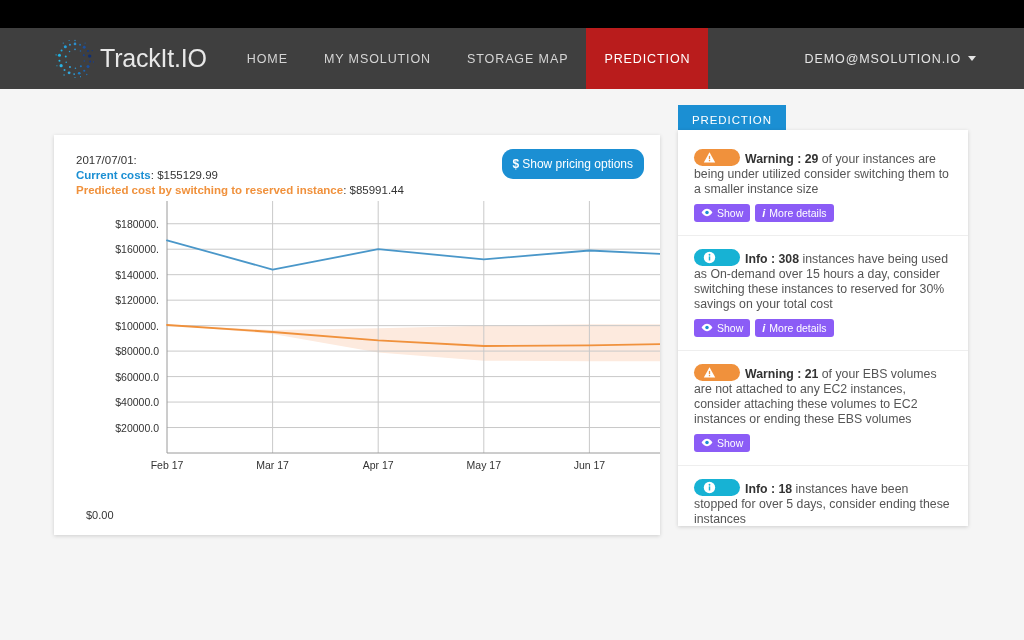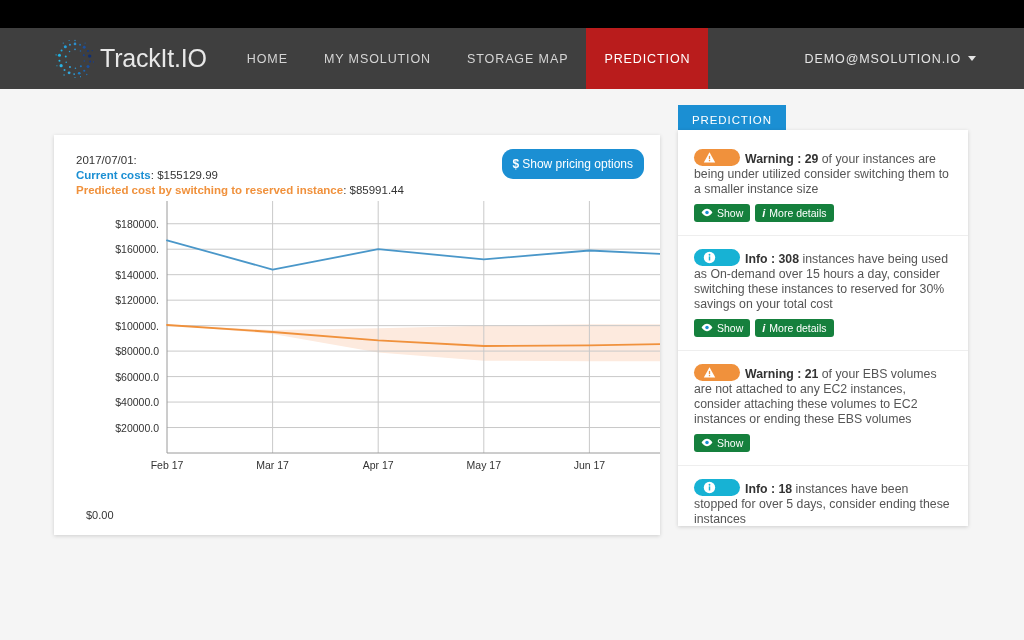--- a/index.html
+++ b/index.html
@@ -169,21 +169,21 @@
   .badge.warn { background: #f0913c; }
   .badge.info { background: #17b2d4; }
   .badge svg {
     position: absolute; left: 9px; top: 2px;
   }
   .sugg-kind { font-weight: bold; color: #333333; }
   .sugg-num  { font-weight: bold; color: #333333; }
   .sugg-btns { margin-top: 6px; }
   .sbtn {
     display: inline-flex; align-items: center;
-    background: #15803d;
+    background: #8b5cf6;
     color: #ffffff;
     font-size: 10.5px;
     border: none; border-radius: 3px;
     padding: 3px 7px;
     margin-right: 5px;
     cursor: pointer;
     font-family: "Liberation Sans", sans-serif;
     white-space: nowrap;
   }
   .sbtn svg, .sbtn .ital { margin-right: 4px; }

